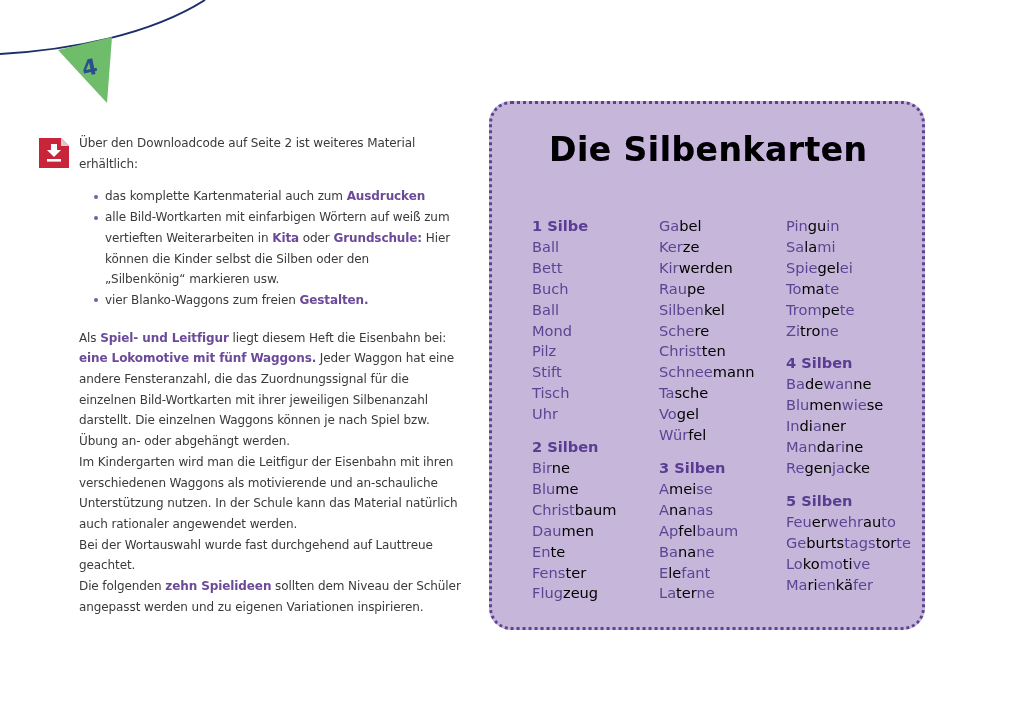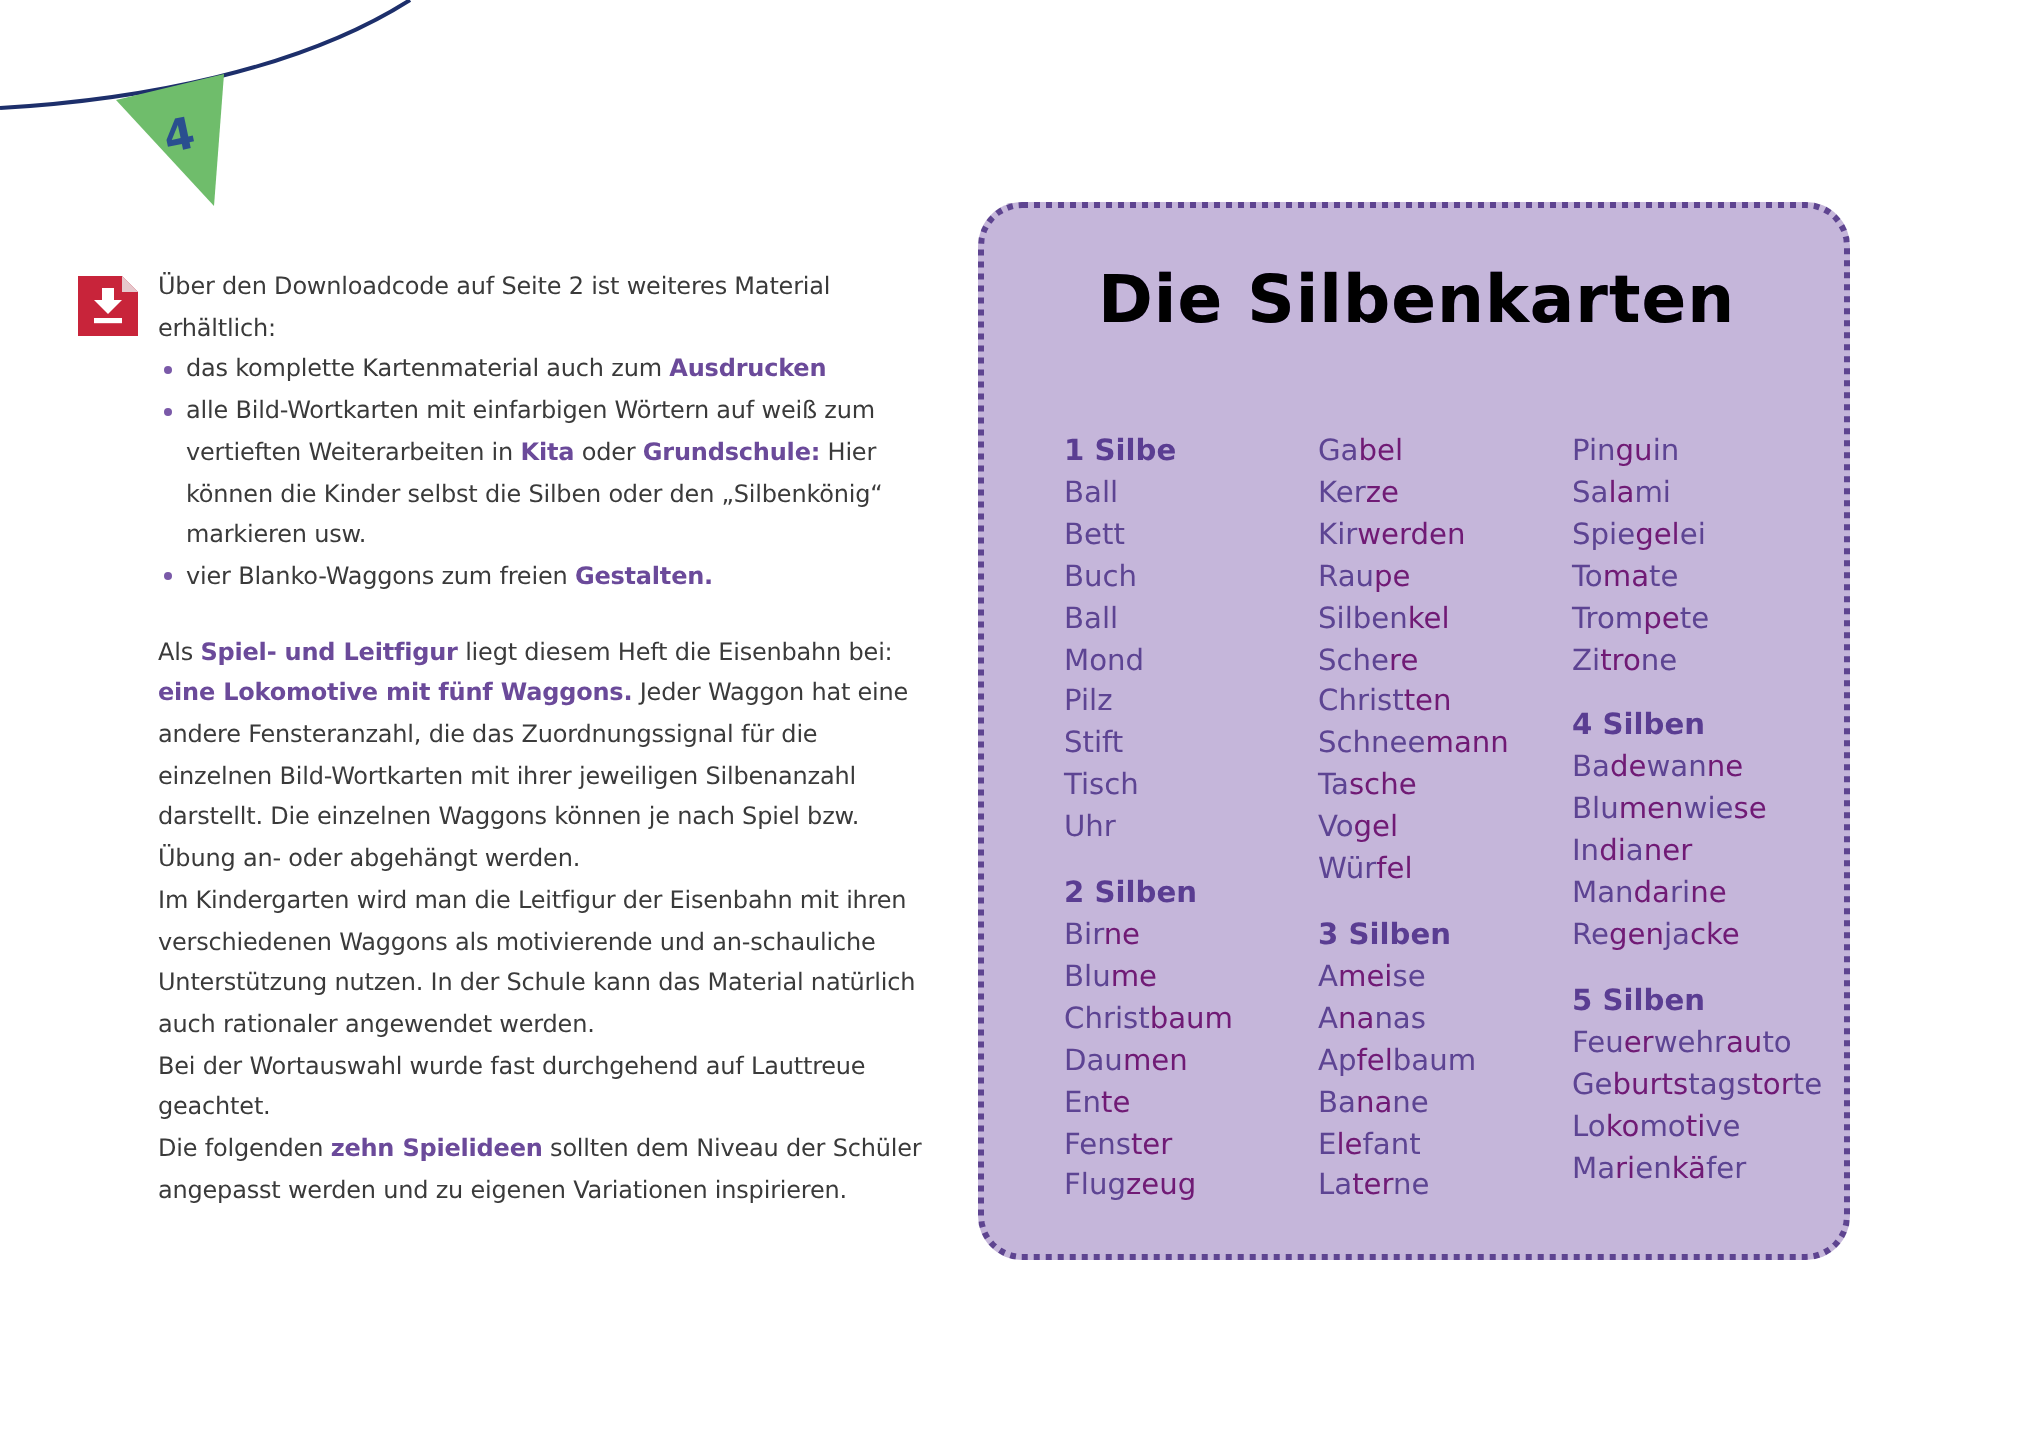--- a/index.html
+++ b/index.html
@@ -7,21 +7,21 @@
     width: 1020px; height: 721px; background: #ffffff; position: relative; overflow: hidden;
     font-family: "DejaVu Sans", sans-serif;
   }
   .garland { position: absolute; left: 0; top: 0; width: 260px; height: 120px; }
   .left-col {
     position: absolute; left: 79px; top: 133px; width: 385px;
     font-size: 12px; line-height: 20.7px; color: #3a3a3a; letter-spacing: -0.1px;
   }
   .dl-icon { position: absolute; left: 37px; top: 136px; width: 34px; height: 34px; }
   .hl { color: #6b4a9a; font-weight: bold; }
-  .bullets { list-style: none; margin: 0; padding: 0 0 0 14px; }
+  .bullets { list-style: none; margin: 12px; padding: 0 0 0 14px; }
   .bullets li { position: relative; }
   .bullets li::before {
     content: ""; position: absolute; left: -11px; top: 8.5px; width: 4px; height: 4px;
     border-radius: 50%; background: #7a59a8;
   }
   p { margin: 0; }
   .para2 { margin-top: 17px; }
 
   .card {
     position: absolute; left: 489px; top: 101px; width: 436px; height: 529px;
@@ -35,21 +35,21 @@
     text-shadow: 0 0 0 #7452a8;
     margin-left: 17px;
   }
   .col { position: absolute; top: 112px; font-size: 14.6px; line-height: 20.9px; color: #5d4493; }
   .col1 { left: 40px; }
   .col2 { left: 167px; }
   .col3 { left: 294px; }
   .col .head { font-weight: bold; color: #5a3d92; }
   .col .gap { height: 12px; }
   .s0 { color: #5d4493; }
-  .s1 { color: #701a75; }
+  .s1 { color: #000000; }
 </style>
 </head>
 <body>
 
 <svg class="garland" viewBox="0 0 260 120">
   <path d="M0 54 C 70 50, 150 35, 205 0" stroke="#1d2f6b" stroke-width="2" fill="none"></path>
   <polygon points="58,50 112,37 107,103" fill="#6fbd6b"></polygon>
   <text x="82" y="75" font-family="DejaVu Sans, sans-serif" font-size="22" font-weight="bold" fill="#2a4f8f" transform="rotate(-12 90 68)">4</text>
 </svg>
 

